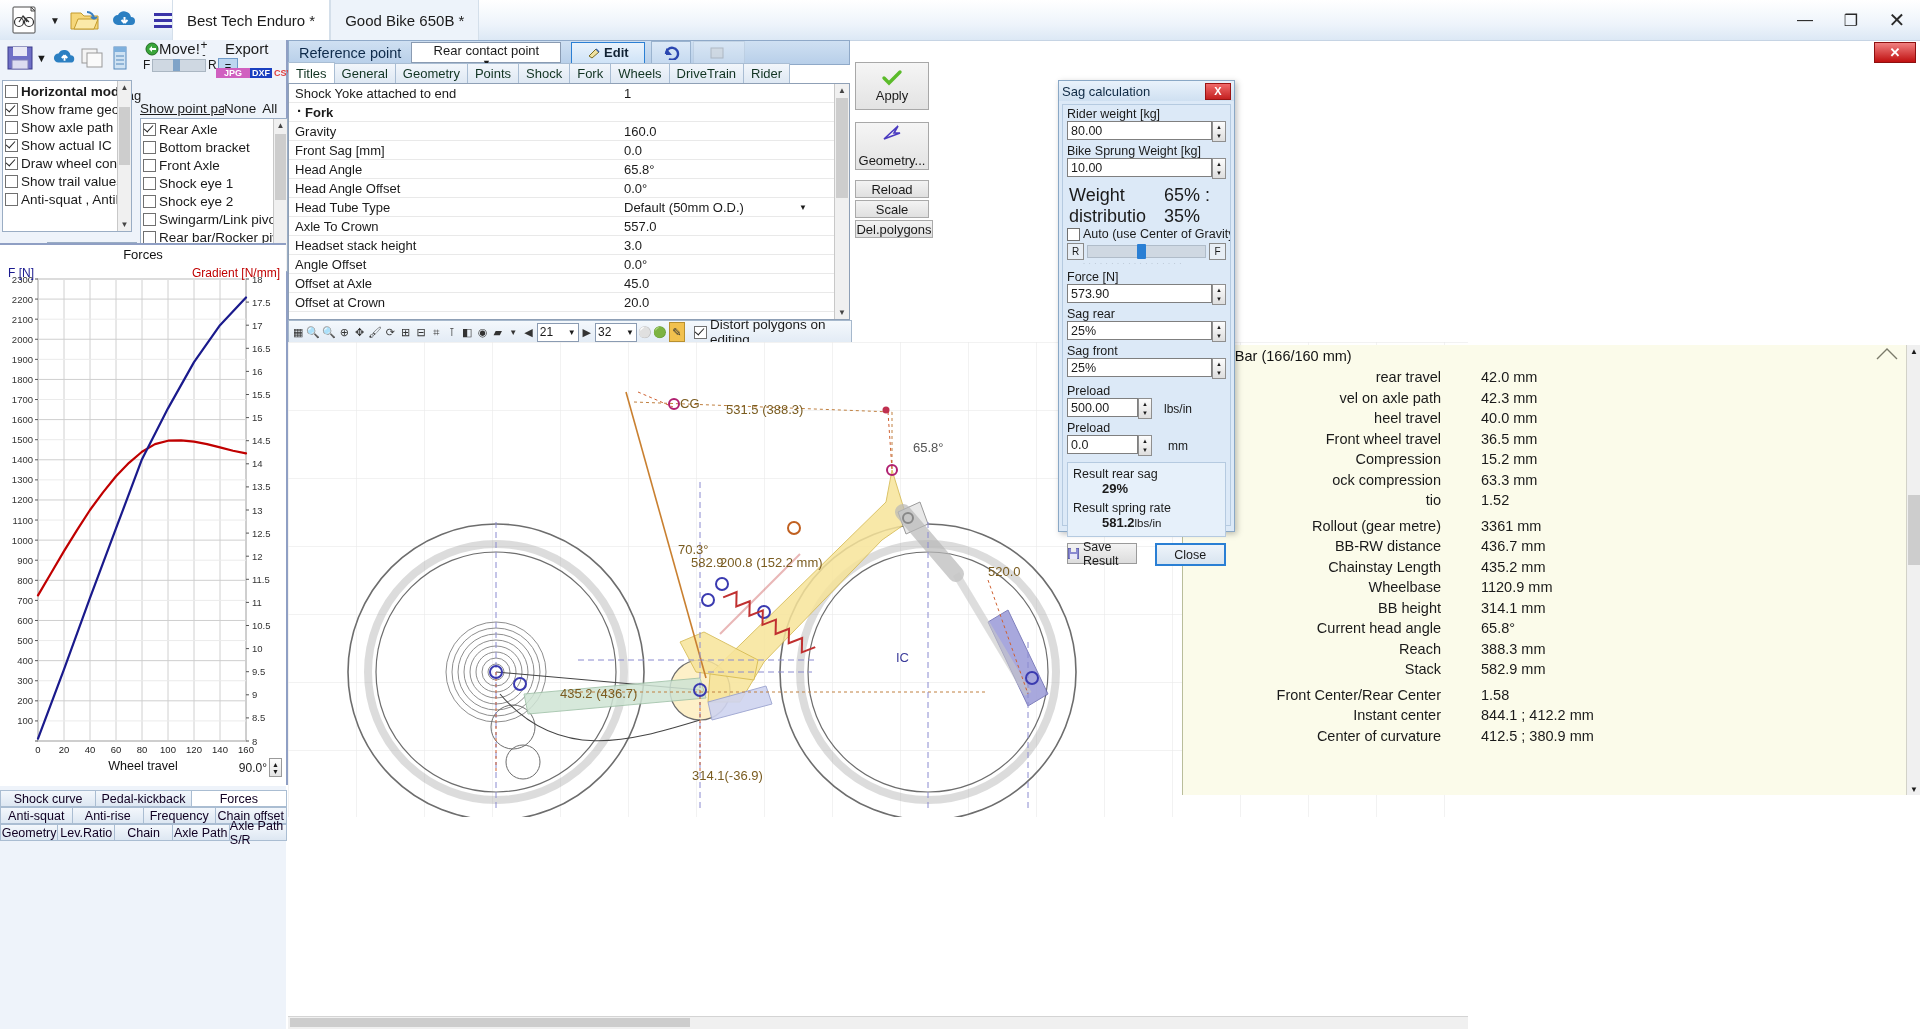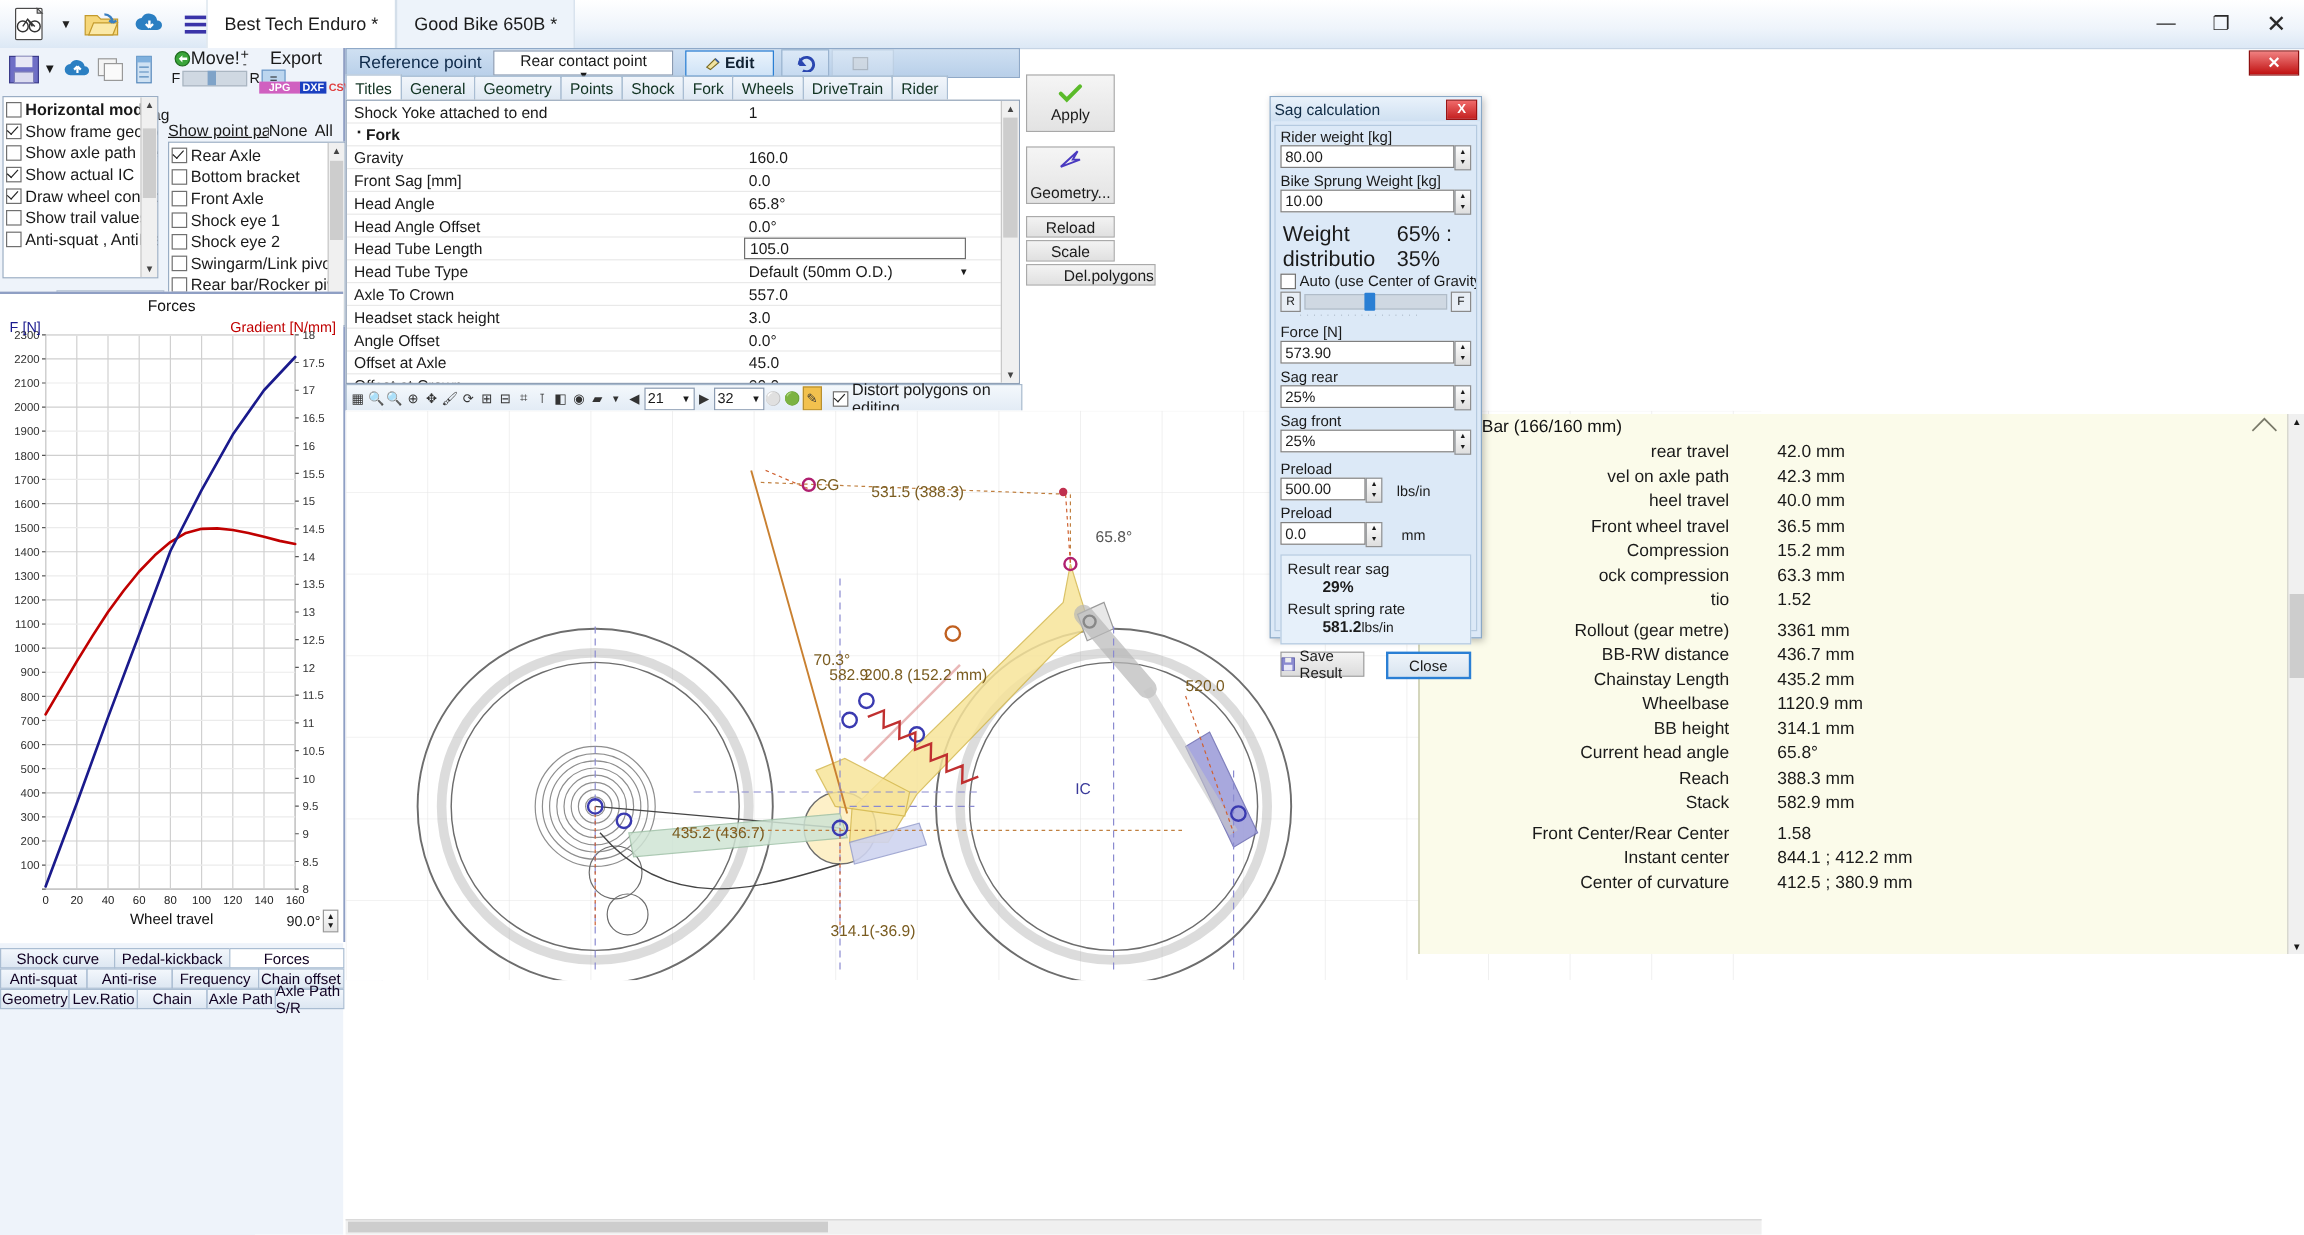--- a/index.html
+++ b/index.html
@@ -642,24 +642,20 @@
         </div>
         <div class="prow">
           <div class="pname">Head Angle</div>
           <div class="pval">65.8°</div>
         </div>
         <div class="prow">
           <div class="pname">Head Angle Offset</div>
           <div class="pval">0.0°</div>
         </div>
         <div class="prow">
-          <div class="pname">Head Tube Length</div>
-          <div class="pval boxed">105.0</div>
-        </div>
-        <div class="prow">
           <div class="pname">Head Tube Type</div>
           <div class="pval combo">
             <span>Default (50mm O.D.)</span>
             <span style="font-size: 8px; margin-right: 28px;">▼</span>
           </div>
         </div>
         <div class="prow">
           <div class="pname">Axle To Crown</div>
           <div class="pval">557.0</div>
         </div>
@@ -730,21 +726,21 @@
       <span style="font-size:13px;margin-top:1px;">Apply</span>
     </div>
     <div style="width:72px;height:46px;margin-top:12px;background:linear-gradient(to bottom,#f5f5f5,#e3e3e3);border:1px solid #a8a8a8;display:flex;flex-direction:column;align-items:center;justify-content:center;">
       <svg width="22" height="18" viewBox="0 0 22 18">
           <path d="M3 15 L17 2 L13 9 L19 9 Z" fill="none" stroke="#4a3ac0" stroke-width="1.6"></path>
         </svg>
       <span style="font-size:13px;margin-top:11px;">Geometry...</span>
     </div>
     <div style="width:72px;height:16px;margin-top:10px;background:linear-gradient(to bottom,#f3f3f3,#e0e0e0);border:1px solid #aaa;display:flex;align-items:center;justify-content:center;font-size:13px;">Reload</div>
     <div style="width:72px;height:16px;margin-top:2px;background:linear-gradient(to bottom,#f3f3f3,#e0e0e0);border:1px solid #aaa;display:flex;align-items:center;justify-content:center;font-size:13px;">Scale</div>
-    <div style="width:76px;height:16px;margin-top:2px;background:linear-gradient(to bottom,#f3f3f3,#e0e0e0);border:1px solid #aaa;display:flex;align-items:center;justify-content:center;font-size:13px;padding-left:30px;">Del.polygons</div>
+    <div style="width:76px;height:16px;margin-top:2px;background:linear-gradient(to bottom,#f3f3f3,#e0e0e0);border:1px solid #aaa;display:flex;align-items:center;justify-content:center;font-size:13px;">Del.polygons</div>
   </div>
 
   <div style="position:absolute;right:4px;top:42px;width:40px;height:19px;background:linear-gradient(to bottom,#f08080,#c01010);border:1px solid #8e1010;display:flex;align-items:center;justify-content:center;color:#fff;font-weight:bold;font-size:13px;">✕</div>
 
   <div class="canvas-left-rail">
     <svg width="30" height="475">
       <circle cx="8" cy="10" r="3" fill="#b03030"></circle>
         <circle cx="20" cy="10" r="3" fill="#b03030"></circle>
       <rect x="5" y="22" width="7" height="7" fill="#555"></rect>
         <rect x="17" y="22" width="7" height="7" fill="#555"></rect>

